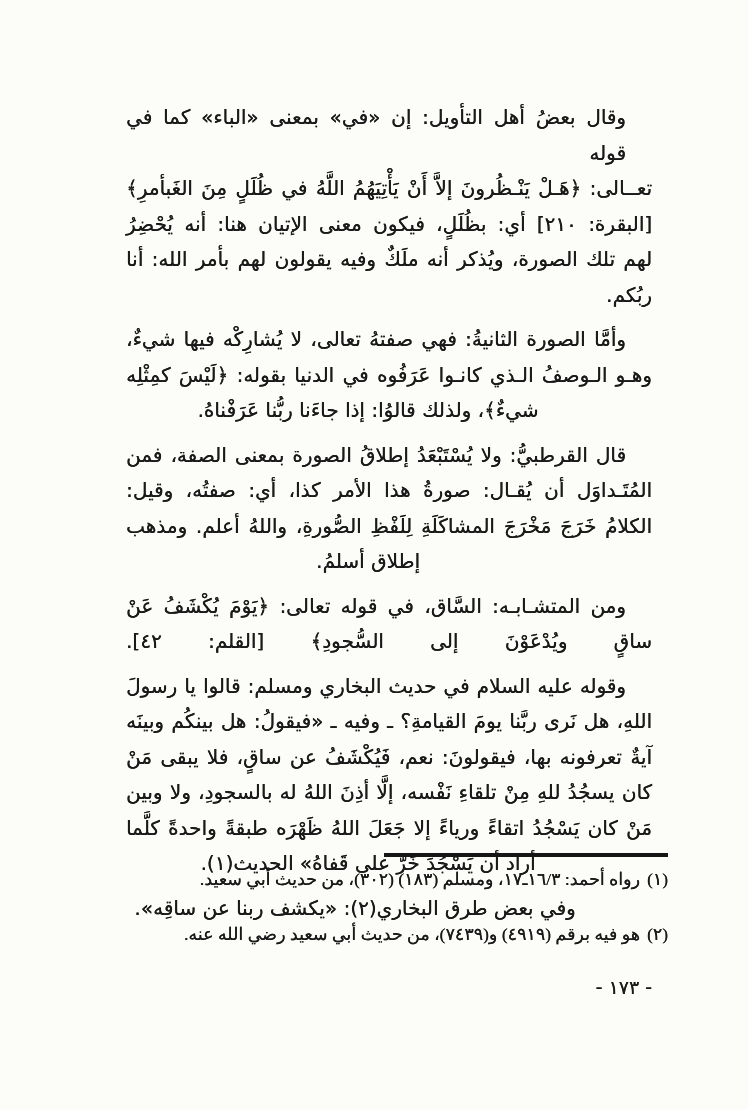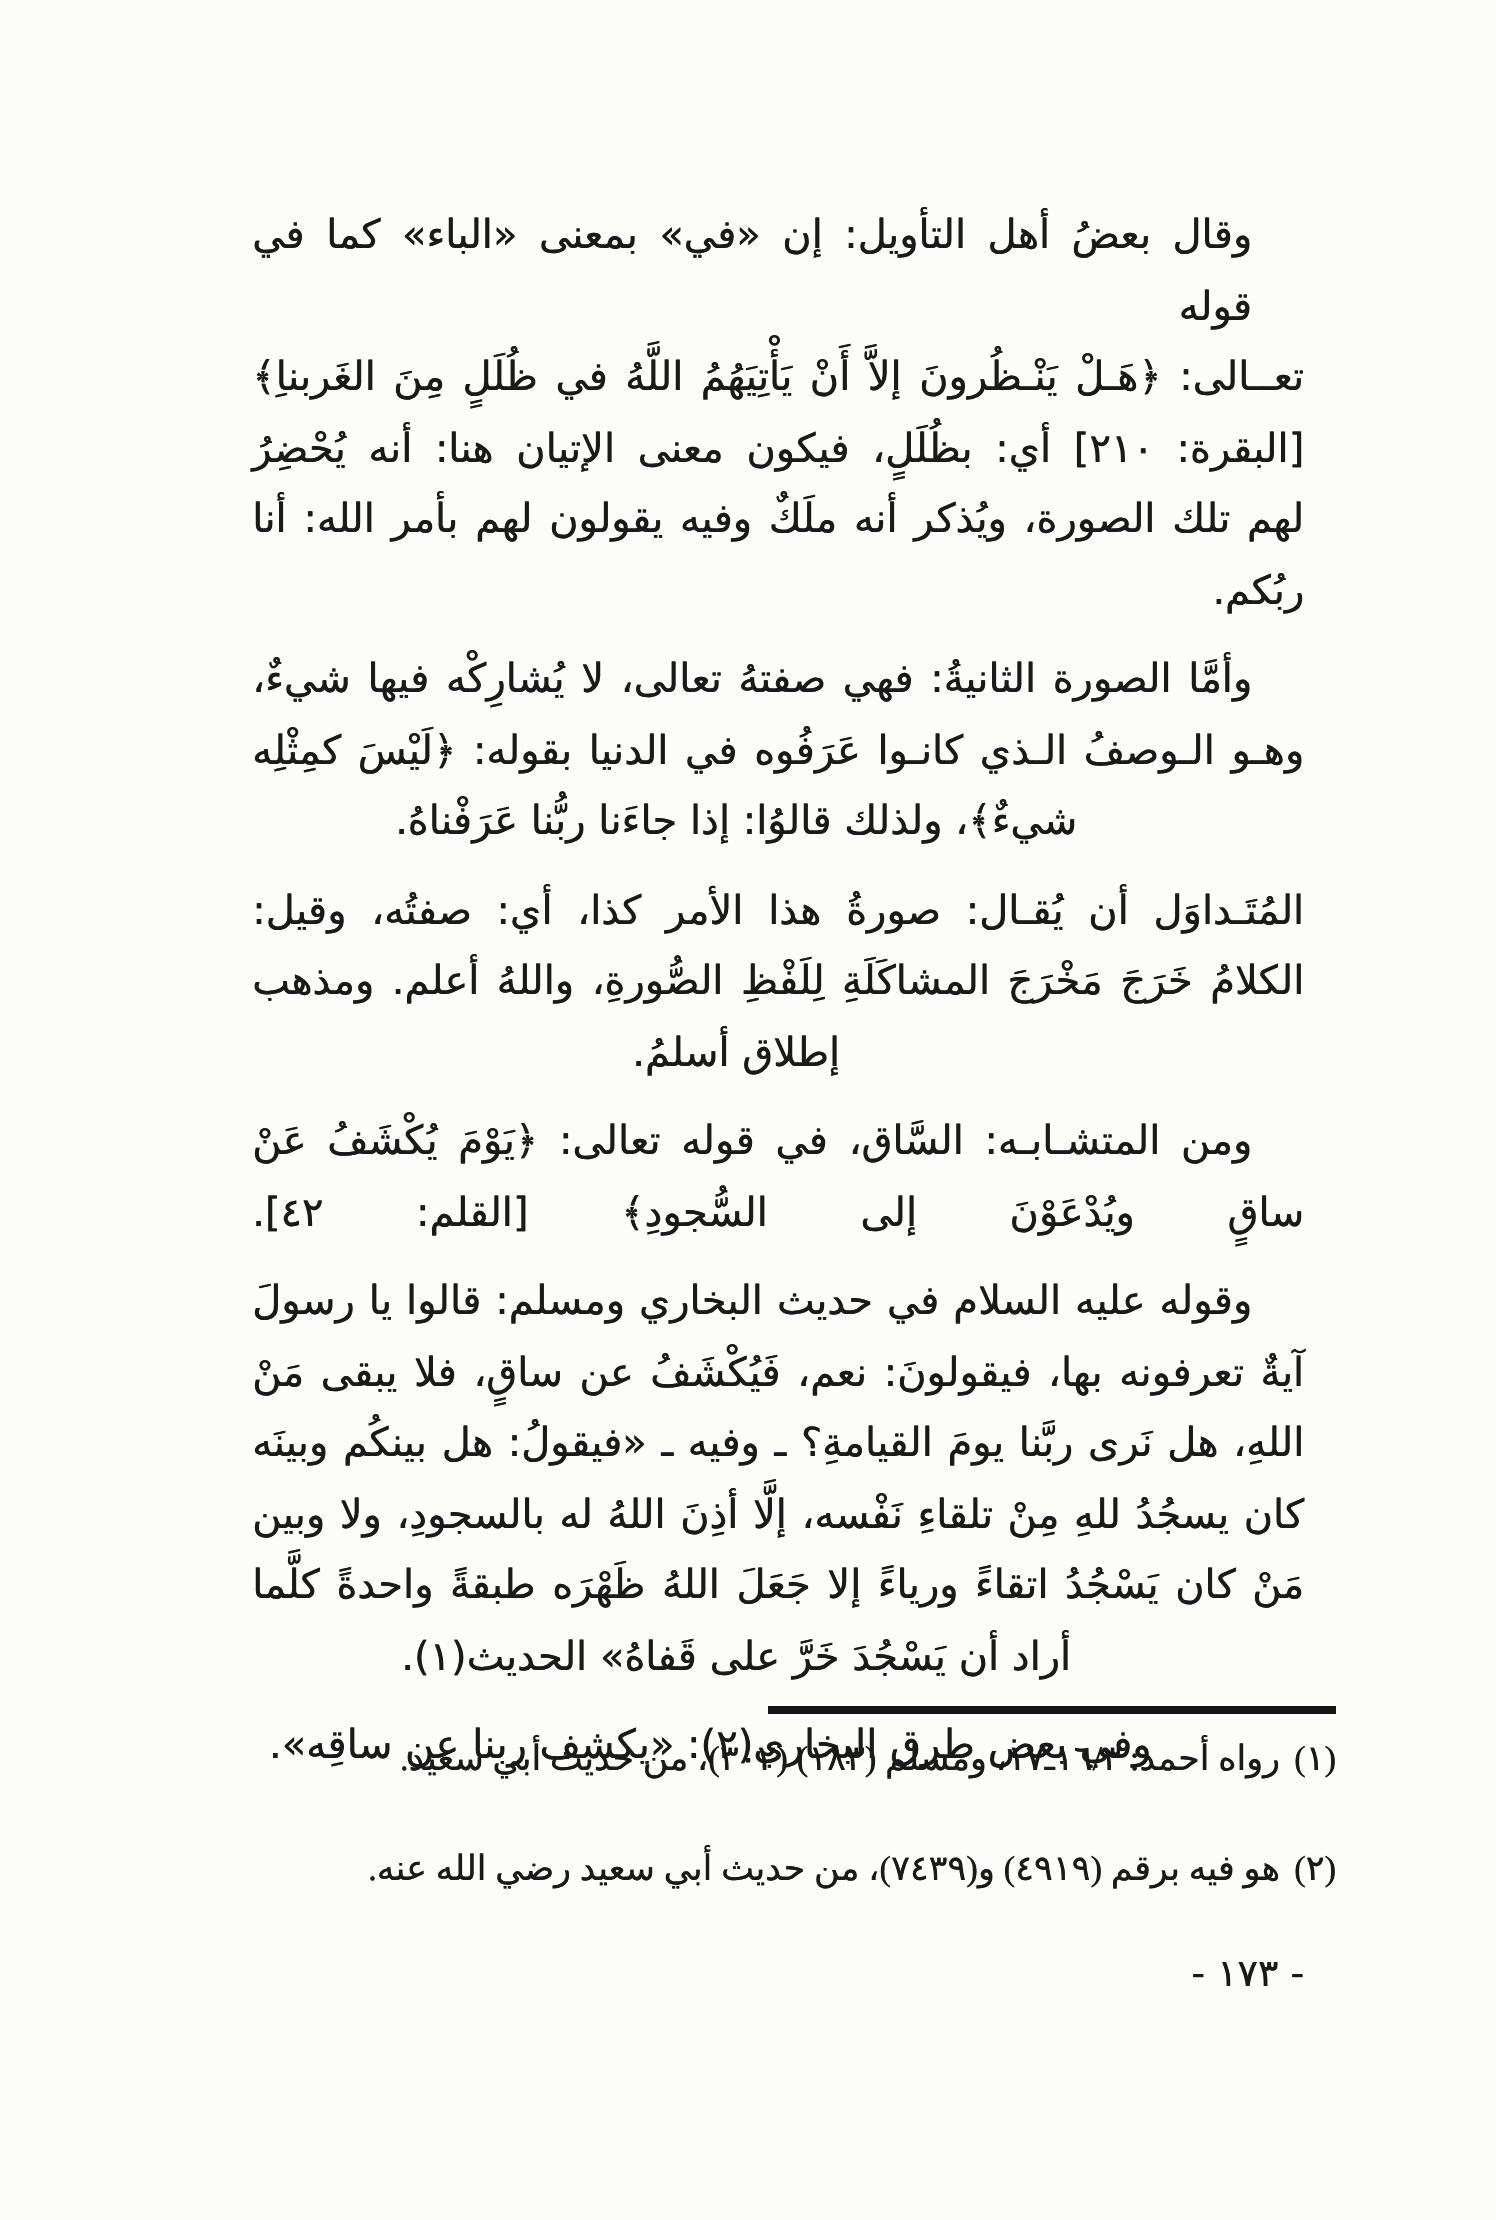--- a/index.html
+++ b/index.html
@@ -67,46 +67,47 @@
 </style>
 </head>
 <body>
 
 <div class="page">
 
   <main class="text-block">
 
     <p class="para">
       <span class="line jl indent">وقال بعضُ أهل التأويل: إن «في» بمعنى «الباء» كما في قوله</span>
-      <span class="line jl">تعــالى: ﴿هَـلْ يَنْـظُرونَ إلاَّ أَنْ يَأْتِيَهُمُ اللَّهُ في ظُلَلٍ مِنَ الغَربناِ﴾</span>
+      <span class="line jl">تعــالى: ﴿هَـلْ يَنْـظُرونَ إلاَّ أَنْ يَأْتِيَهُمُ اللَّهُ في ظُلَلٍ مِنَ الغَبأمرِ﴾</span>
       <span class="line jl">[البقرة: ٢١٠] أي: بظُلَلٍ، فيكون معنى الإتيان هنا: أنه يُحْضِرُ</span>
       <span class="line jl">لهم تلك الصورة، ويُذكر أنه ملَكٌ وفيه يقولون لهم بأمر الله: أنا ربُكم.</span>
     </p>
 
     <p class="para">
       <span class="line jl indent">وأمَّا الصورة الثانيةُ: فهي صفتهُ تعالى، لا يُشارِكْه فيها شيءٌ،</span>
       <span class="line jl">وهـو الـوصفُ الـذي كانـوا عَرَفُوه في الدنيا بقوله: ﴿لَيْسَ كمِثْلِه</span>
       <span class="line rl">شيءٌ﴾، ولذلك قالوُا: إذا جاءَنا ربُّنا عَرَفْناهُ.</span>
     </p>
 
     <p class="para">
+      <span class="line jl indent">قال القرطبيُّ: ولا يُسْتَبْعَدُ إطلاقُ الصورة بمعنى الصفة، فمن</span>
       <span class="line jl">المُتَـداوَل أن يُقـال: صورةُ هذا الأمر كذا، أي: صفتُه، وقيل:</span>
       <span class="line jl">الكلامُ خَرَجَ مَخْرَجَ المشاكَلَةِ لِلَفْظِ الصُّورةِ، واللهُ أعلم. ومذهب</span>
       <span class="line rl">إطلاق أسلمُ.</span>
     </p>
 
     <p class="para">
       <span class="line jl indent">ومن المتشـابـه: السَّاق، في قوله تعالى: ﴿يَوْمَ يُكْشَفُ عَنْ</span>
       <span class="line jl">ساقٍ ويُدْعَوْنَ إلى السُّجودِ﴾ [القلم: ٤٢].</span>
     </p>
 
     <p class="para">
       <span class="line jl indent">وقوله عليه السلام في حديث البخاري ومسلم: قالوا يا رسولَ</span>
+      <span class="line jl">اللهِ، هل نَرى ربَّنا يومَ القيامةِ؟ ـ وفيه ـ «فيقولُ: هل بينكُم وبينَه</span>
       <span class="line jl">آيةٌ تعرفونه بها، فيقولونَ: نعم، فَيُكْشَفُ عن ساقٍ، فلا يبقى مَنْ</span>
-      <span class="line jl">اللهِ، هل نَرى ربَّنا يومَ القيامةِ؟ ـ وفيه ـ «فيقولُ: هل بينكُم وبينَه</span>
       <span class="line jl">كان يسجُدُ للهِ مِنْ تلقاءِ نَفْسه، إلَّا أذِنَ اللهُ له بالسجودِ، ولا وبين</span>
       <span class="line jl">مَنْ كان يَسْجُدُ اتقاءً ورياءً إلا جَعَلَ اللهُ ظَهْرَه طبقةً واحدةً كلَّما</span>
       <span class="line rl">أراد أن يَسْجُدَ خَرَّ على قَفاهُ» الحديث(١).</span>
     </p>
 
     <p class="para">
       <span class="line rl indent">وفي بعض طرق البخاري(٢): «يكشف ربنا عن ساقِه».</span>
     </p>
 
   </main>

